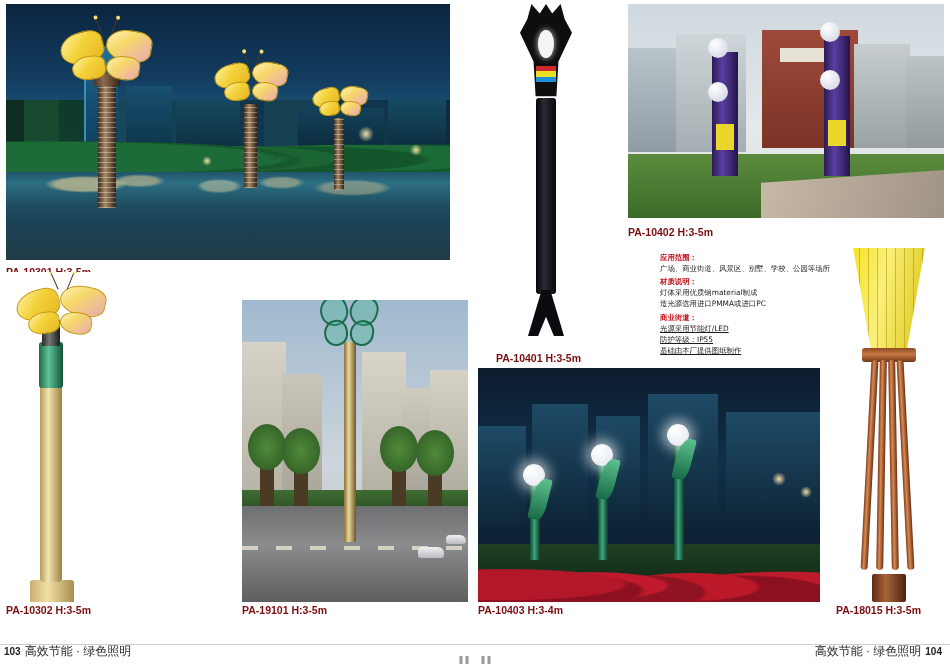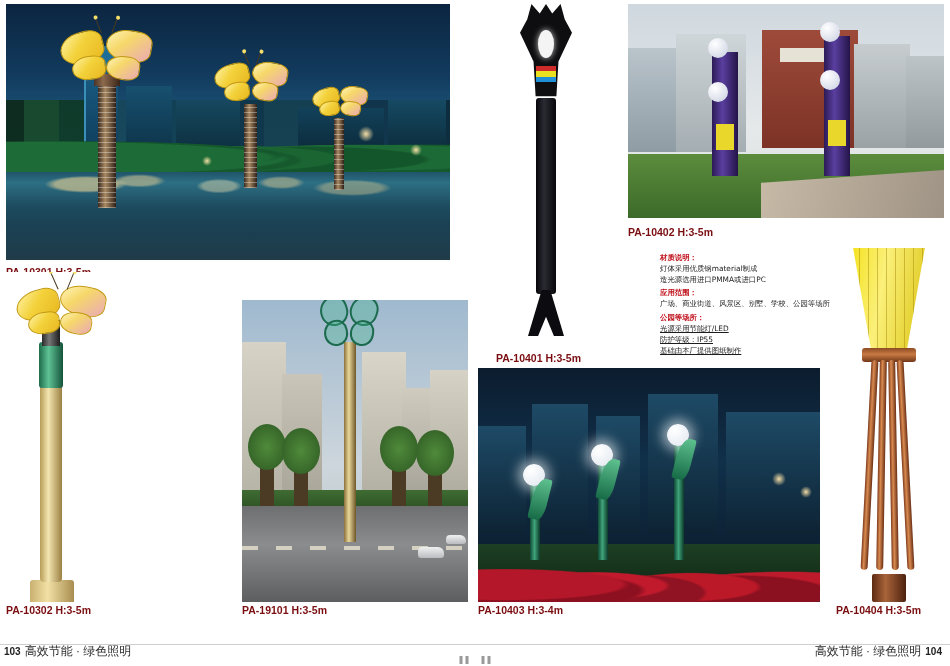--- a/index.html
+++ b/index.html
@@ -332,30 +332,30 @@
     <div class="p402" style="left:196px;height:140px;">
       <div class="ball" style="top:-14px;"></div>
       <div class="ball" style="top:34px;"></div>
       <div class="yellowbar" style="top:84px;"></div>
     </div>
   </div>
   <div class="caption" style="left:628px; top:226px;">PA-10402 H:3-5m</div>
 
   <div id="spec-block">
     <div class="grp">
+      <div class="sec-title">应用范围：</div>
+      <div class="sec-body" style="white-space:pre-line;">广场、商业街道、风景区、别墅、学校、公园等场所</div>
+    </div>
+    <div class="grp">
       <div class="sec-title">材质说明：</div>
       <div class="sec-body" style="white-space:pre-line;">灯体采用优质钢material制成
 造光源选用进口PMMA或进口PC</div>
     </div>
     <div class="grp">
-      <div class="sec-title">应用范围：</div>
-      <div class="sec-body" style="white-space:pre-line;">广场、商业街道、风景区、别墅、学校、公园等场所</div>
-    </div>
-    <div class="grp">
-      <div class="sec-title">公园等场所：</div>
+      <div class="sec-title">商业街道：</div>
       <div class="sec-body" style="white-space:pre-line;text-decoration:underline;">光源采用节能灯/LED
 防护等级：IP55
 基础由本厂提供图纸制作</div>
     </div>
   </div>
 
   <div class="photo" id="ph-10403">
     <div class="sky403"></div>
     <div class="bldg403" style="left:0;top:58px;width:48px;height:108px;"></div>
     <div class="bldg403" style="left:54px;top:36px;width:56px;height:130px;"></div>
@@ -384,21 +384,21 @@
     <div class="p404-head"></div>
     <div class="p404-cap"></div>
     <div class="p404-stems">
       <div class="p404-stem" style="left:0;transform:rotate(3deg);"></div>
       <div class="p404-stem" style="left:12px;transform:rotate(1deg);"></div>
       <div class="p404-stem" style="left:24px;transform:rotate(-1deg);"></div>
       <div class="p404-stem" style="left:36px;transform:rotate(-3deg);"></div>
     </div>
     <div class="p404-foot"></div>
   </div>
-  <div class="caption" style="left:836px; top:604px;">PA-10404 H:3-5m</div>
+  <div class="caption" style="left:836px; top:604px;">PA-18015 H:3-5m</div>
 
   <div class="footer-line"></div>
   <div class="folio" id="folio-left">
     <span class="num">103</span>
     <span class="sub">高效节能 · 绿色照明</span>
   </div>
   <div class="folio" id="folio-right">
     <span class="sub">高效节能 · 绿色照明</span>
     <span class="num">104</span>
   </div>

